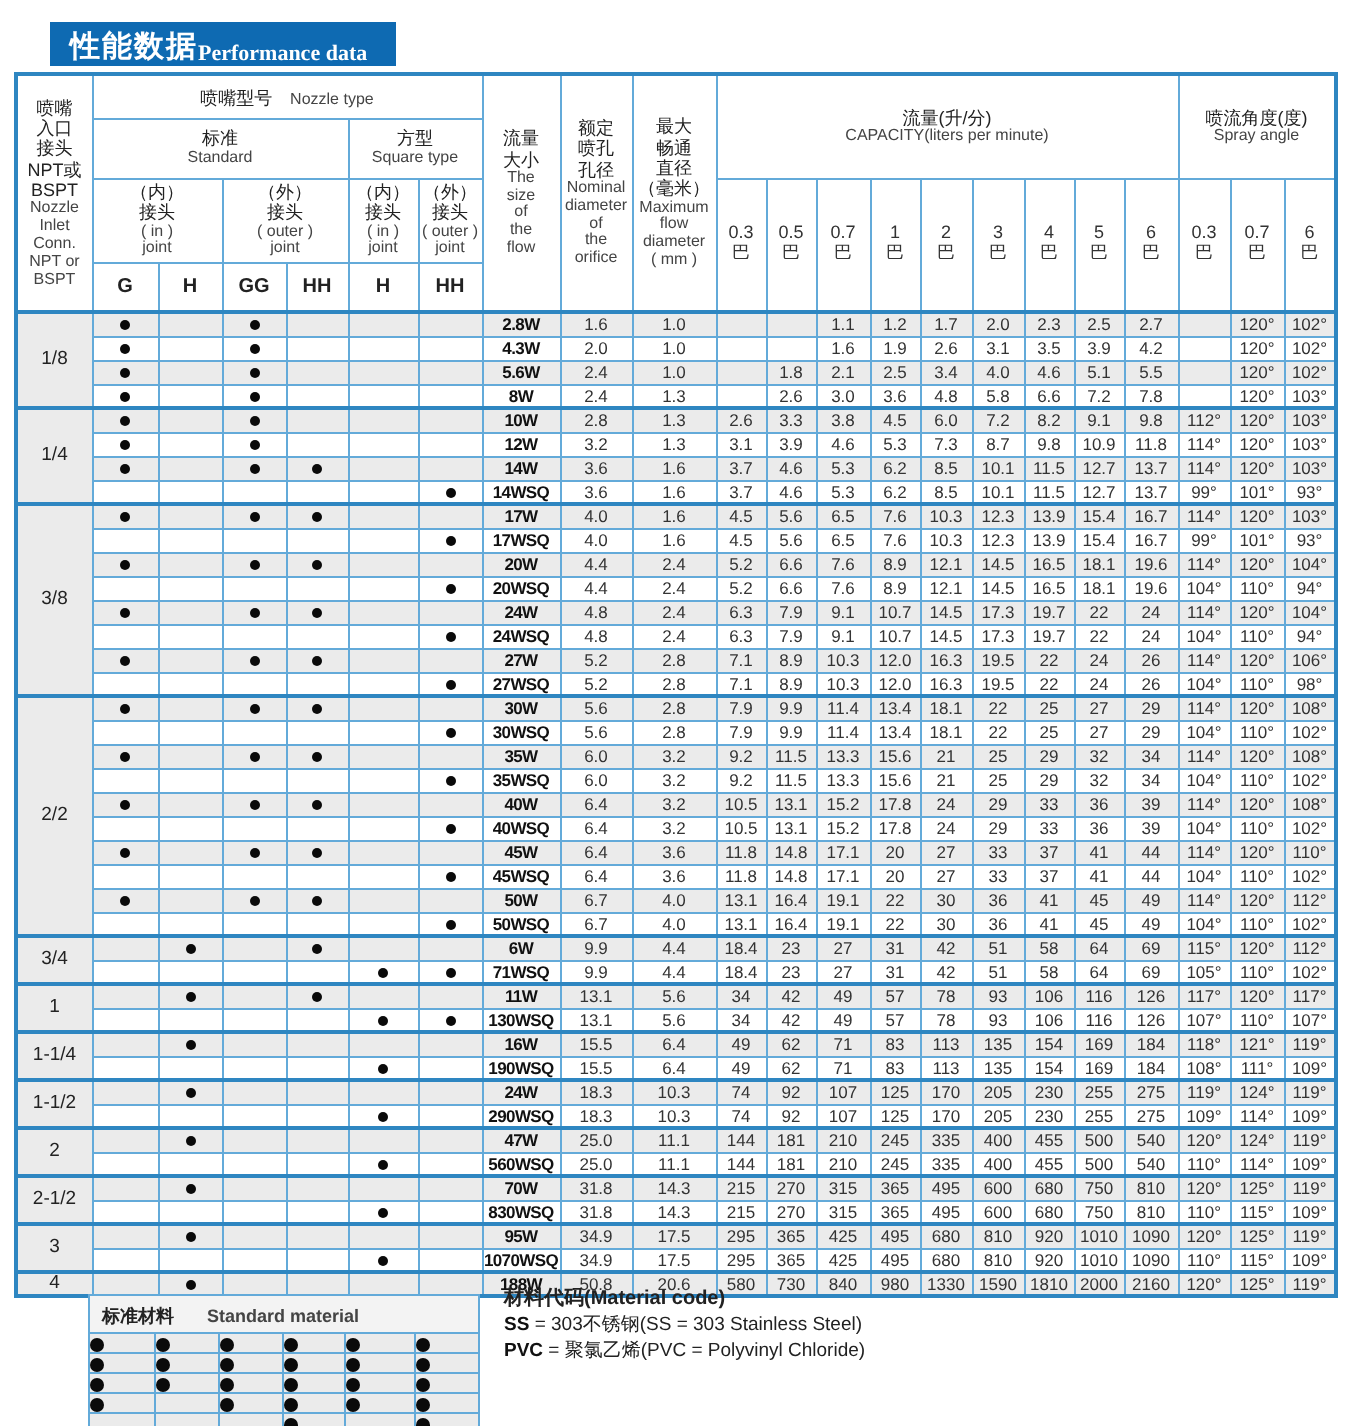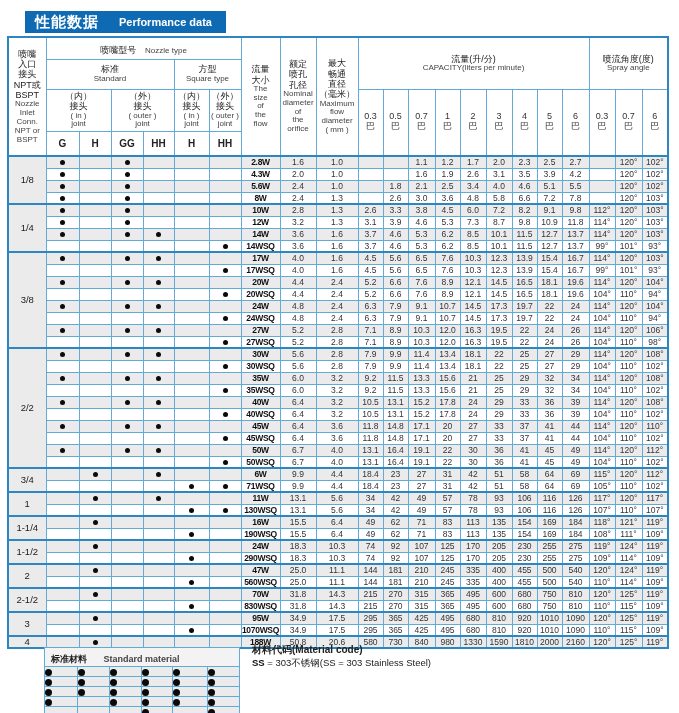--- a/index.html
+++ b/index.html
@@ -1,19 +1,19 @@
 <!DOCTYPE html>
 <html><head>
 <meta charset="utf-8">
 <style>
   html,body{margin:0;padding:0;background:#fff;}
   .page{position:relative;width:679px;height:713px;background:#fff;overflow:hidden;
         font-family:"Liberation Sans","DejaVu Sans",sans-serif;color:#333;}
   .titlebar{position:absolute;left:25px;top:11px;height:22px;background:#0e6ab2;color:#fff;
-            display:flex;align-items:center;padding:0 14px 0 10px;gap:20px;}
+            display:flex;align-items:flex-end;padding:0 14px 0 10px;gap:0;font-family:Liberation Serif, serif;}
   .title-zh{font-size:15px;font-weight:bold;letter-spacing:1px;white-space:nowrap;}
   .title-en{font-size:11px;font-weight:bold;white-space:nowrap;}
 
   table.main{position:absolute;left:7px;top:36px;border-collapse:collapse;table-layout:fixed;
              border:2px solid #2e86c1;}
   table.main td{border:1px solid #63aad9;padding:0;text-align:center;vertical-align:middle;
                 overflow:hidden;}
   thead td{background:#fff;}
   .zh{display:block;font-size:9px;line-height:1.15;color:#222;}
   .en{display:block;font-size:8px;line-height:1.1;color:#444;}
@@ -1246,16 +1246,17 @@
           <td></td>
           <td><span class="dot big"></span></td>
         </tr>
       </tbody>
   </table>
 
   <div class="legend">
     <div class="legend-title">材料代码(Material code)</div>
     <div id="legend-lines">
         <div class="legend-line"><b>SS</b><span> = 303不锈钢(SS = 303 Stainless Steel)</span></div>
+        <div class="legend-line"><b>PVC</b><span> = 聚氯乙烯(PVC = Polyvinyl Chloride)</span></div>
       </div>
   </div>
 
 </div>
 
 </body></html>

